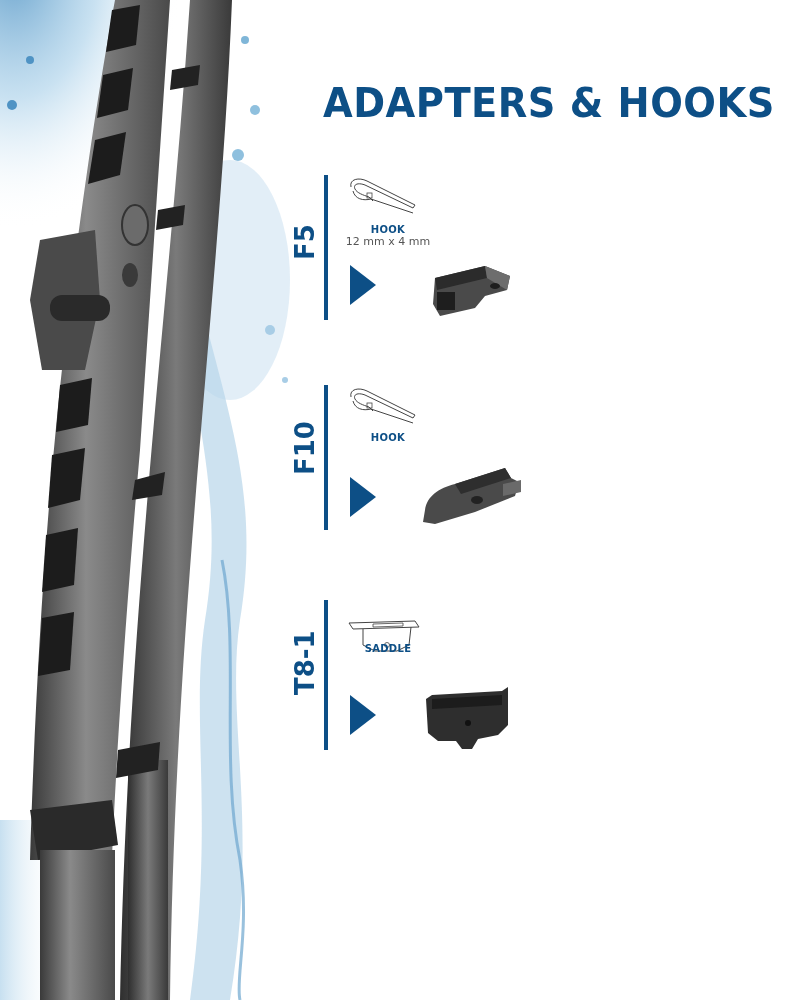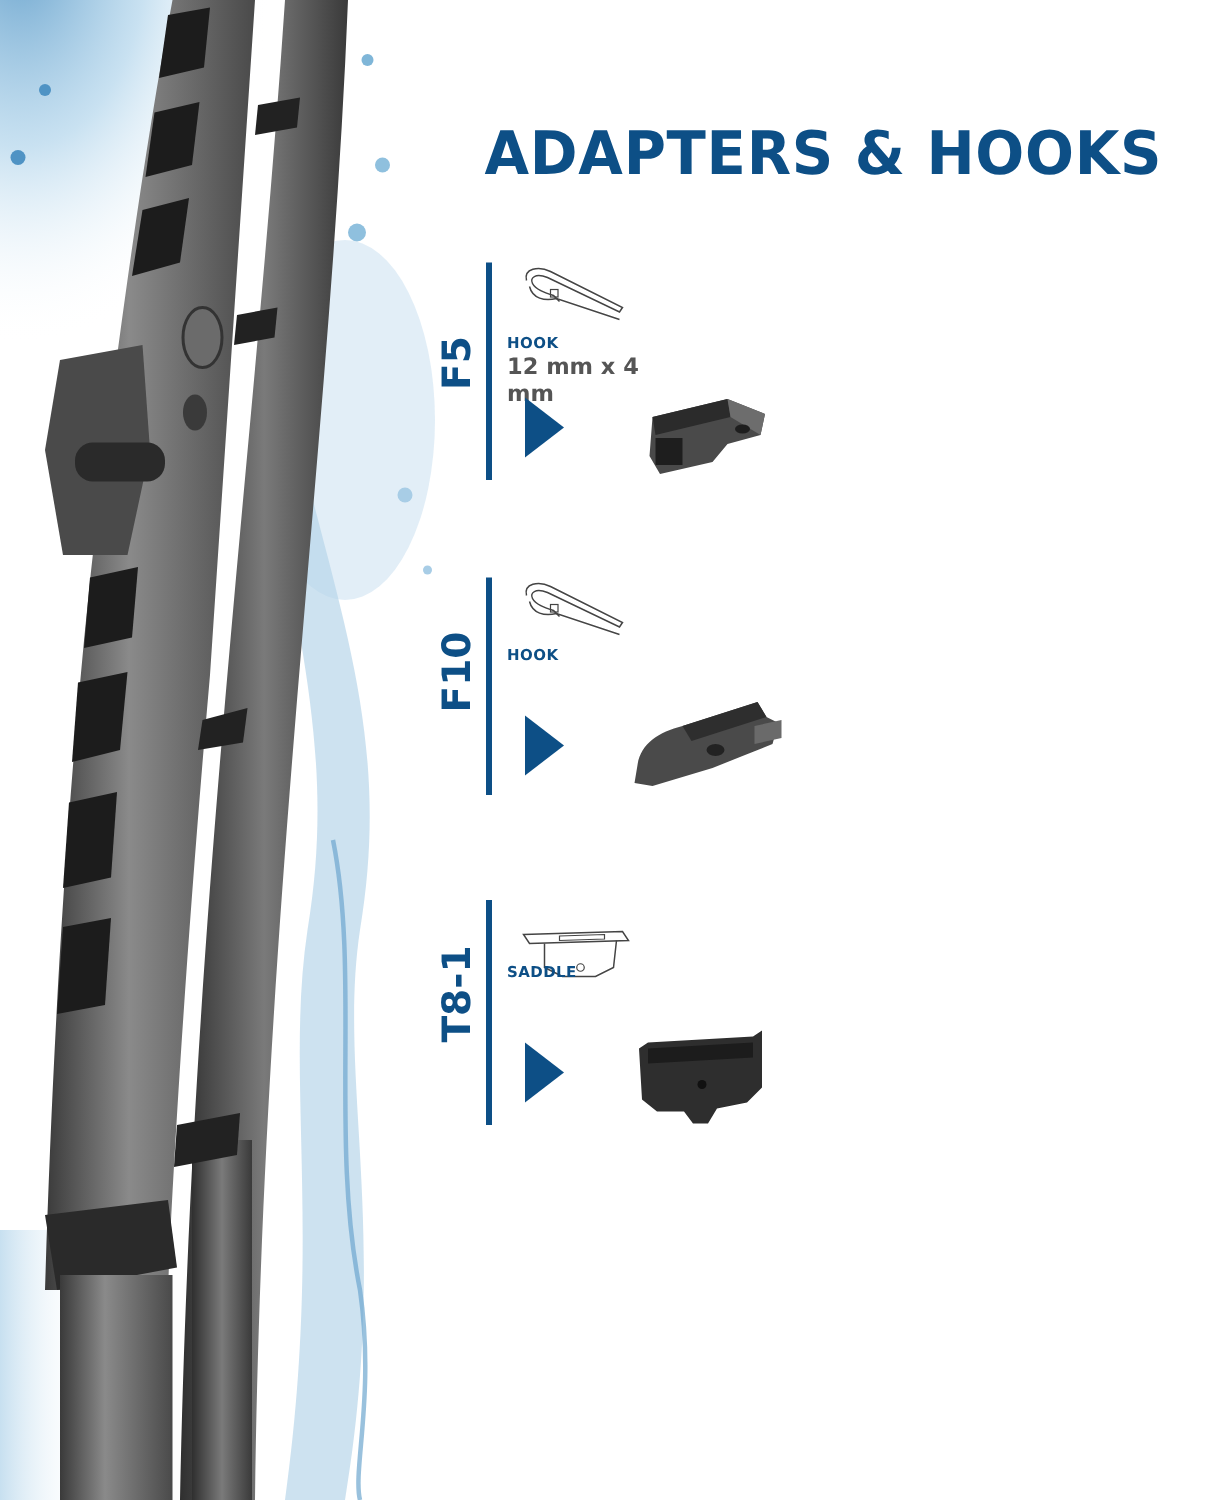--- a/index.html
+++ b/index.html
@@ -5,22 +5,22 @@
   html,body{margin:0;padding:0;}
   body{width:808px;height:1000px;position:relative;overflow:hidden;background:#ffffff;font-family:"DejaVu Sans",sans-serif;}
   .water{position:absolute;left:0;top:0;width:340px;height:1000px;}
   .blade{position:absolute;left:0;top:0;width:260px;height:1000px;}
   .title{position:absolute;left:323px;top:80px;font-family:"DejaVu Sans",sans-serif;font-weight:bold;font-size:40px;letter-spacing:0.5px;color:#0d4f86;white-space:nowrap;transform:scaleX(0.96);transform-origin:left top;}
   .section{position:absolute;left:290px;width:250px;height:150px;}
   .vlabel{position:absolute;left:0;width:30px;font-weight:bold;font-size:26px;color:#0d4f86;transform:rotate(-90deg);transform-origin:center center;white-space:nowrap;text-align:center;}
   .vbar{position:absolute;left:34px;width:4px;background:#0d4f86;}
   .arrow{position:absolute;left:60px;width:0;height:0;border-top:20px solid transparent;border-bottom:20px solid transparent;border-left:26px solid #0d4f86;}
   .schem{position:absolute;left:55px;}
-  .caption{position:absolute;text-align:left;color:#0d4f86;font-weight:bold;font-size:10px;letter-spacing:0.3px;}
-  .caption-sub{display:block;font-weight:bold;font-size:15px;color:#555;letter-spacing:0;}
+  .caption{position:absolute;text-align:center;color:#0d4f86;font-weight:bold;font-size:10px;letter-spacing:0.3px;}
+  .caption-sub{display:block;font-weight:normal;font-size:11px;color:#555;letter-spacing:0;}
   .part{position:absolute;}
 </style>
 </head>
 <body>
 
 <svg class="water" viewBox="0 0 340 1000">
   <defs>
     <radialGradient id="wg1" cx="0.3" cy="0.15" r="0.6">
       <stop offset="0" stop-color="#4f93c4" stop-opacity="0.85"></stop>
       <stop offset="0.5" stop-color="#9cc9e6" stop-opacity="0.55"></stop>

